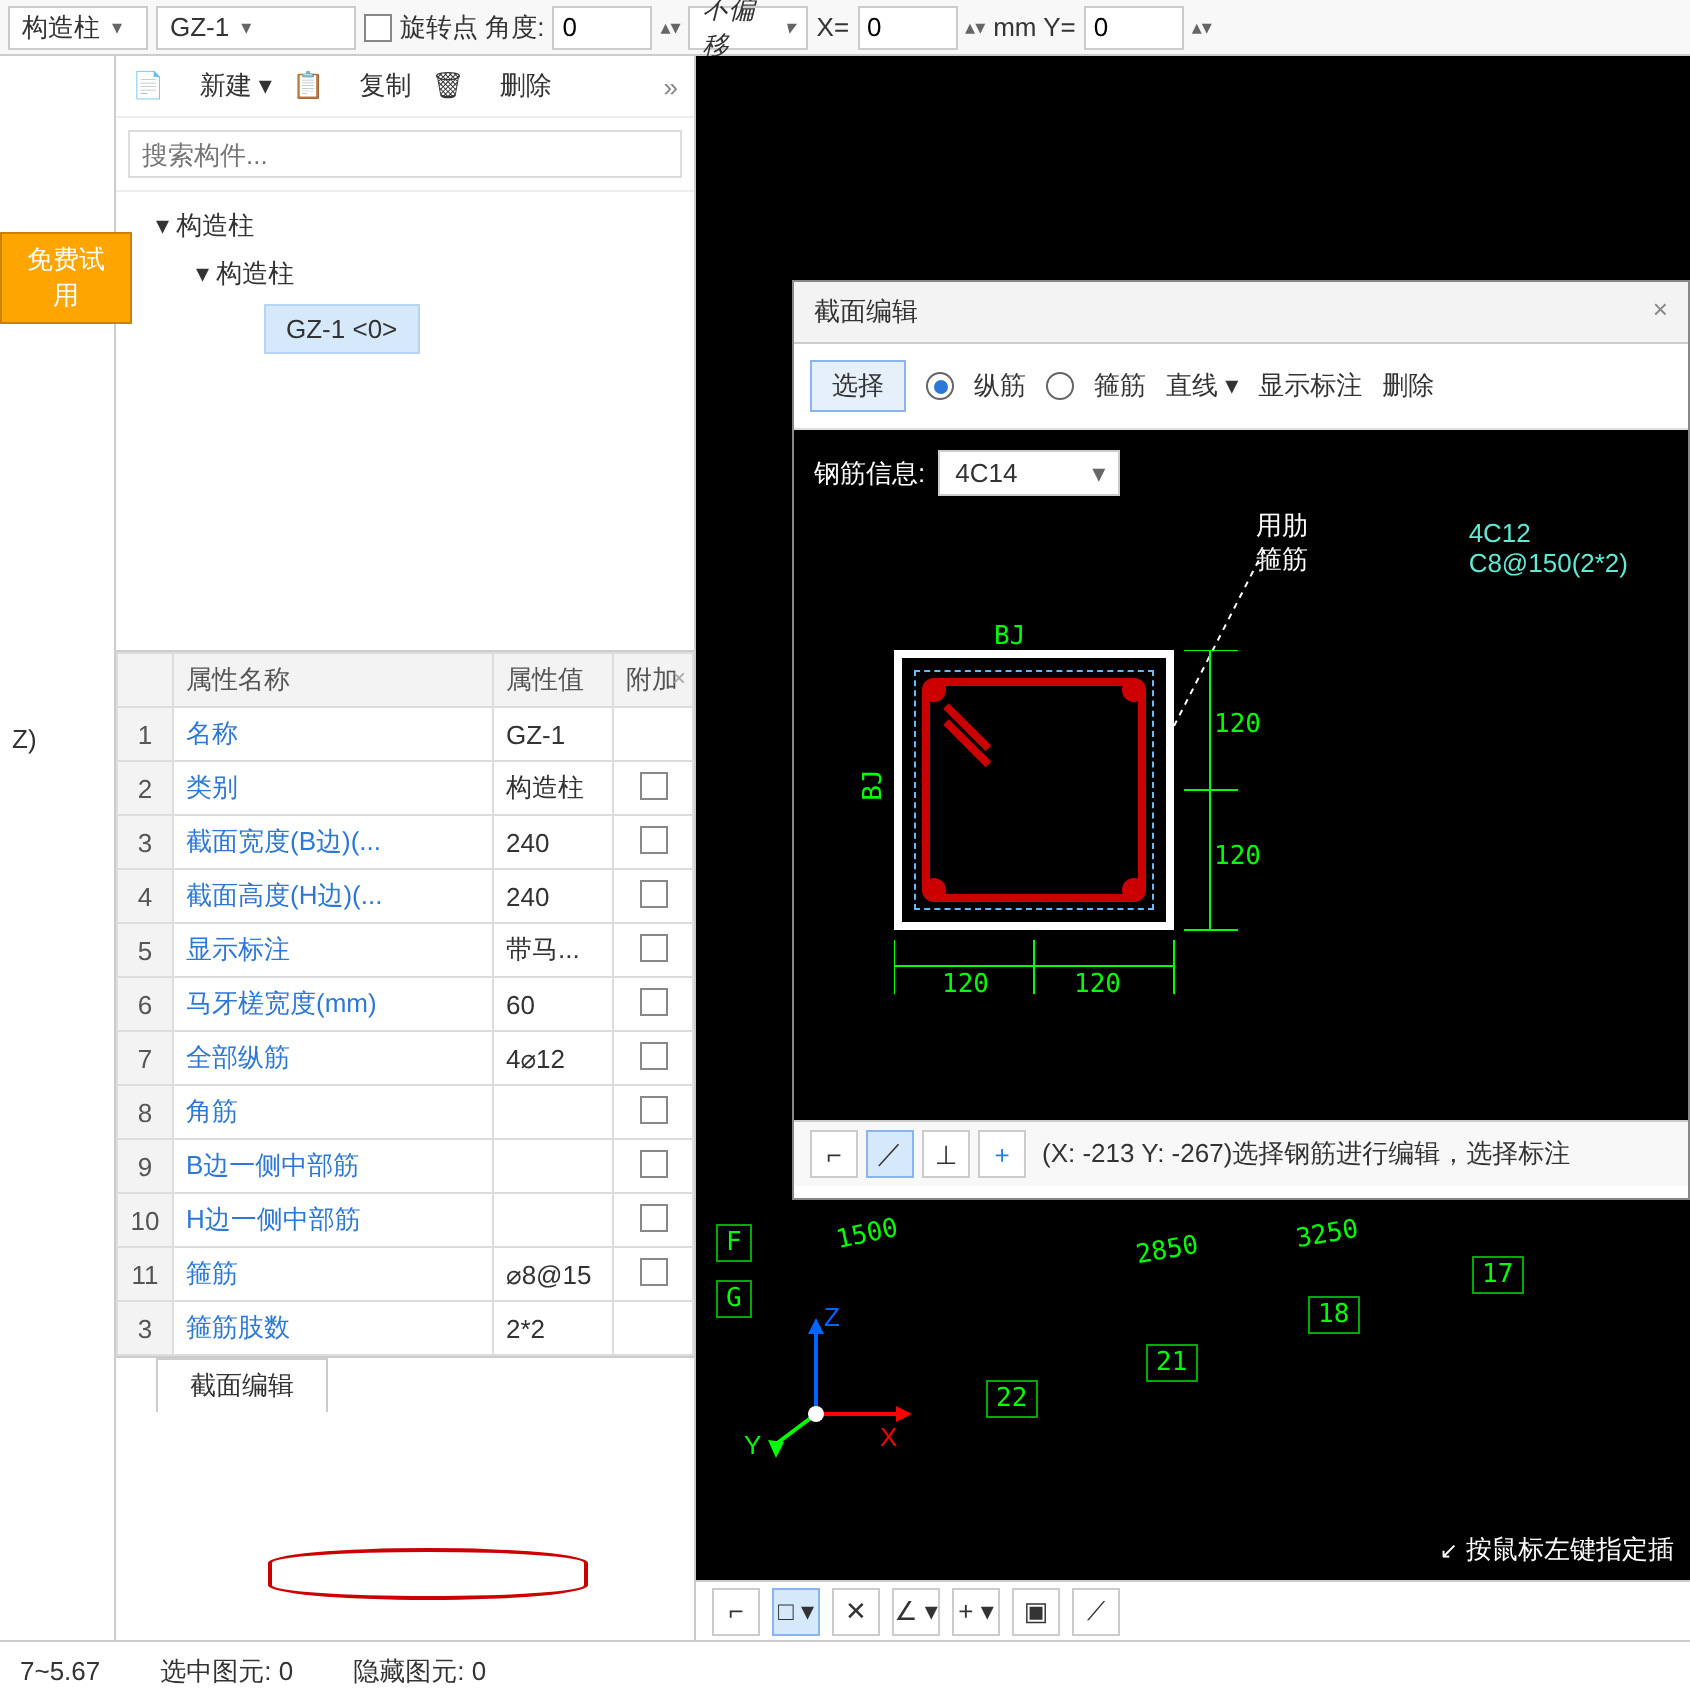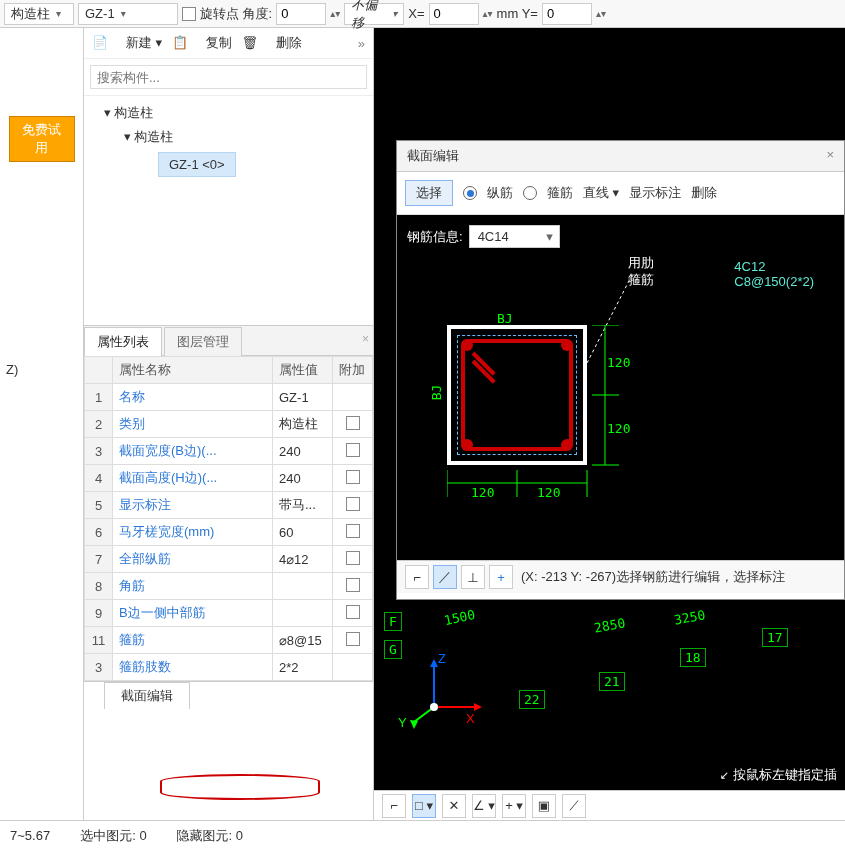--- a/index.html
+++ b/index.html
@@ -3,21 +3,21 @@
 <meta charset="utf-8">
 <style>
 *{box-sizing:border-box;margin:0;padding:0;font-family:"Microsoft YaHei",Arial,sans-serif;font-size:13px;}
 body{width:845px;height:850px;background:#fff;overflow:hidden;color:#333;}
 .toolbar{height:28px;border-bottom:1px solid #ccc;display:flex;align-items:center;padding:0 4px;gap:4px;background:#f8f8f8;}
 .toolbar .sel{border:1px solid #ccc;background:#fff;height:22px;display:flex;align-items:center;padding:0 6px;}
 .sel .arrow{margin-left:6px;color:#666;font-size:10px;}
 .toolbar input[type=text]{border:1px solid #ccc;height:22px;padding:0 4px;width:50px;background:#fff;}
 .chk{width:14px;height:14px;border:1px solid #888;display:inline-block;background:#fff;}
 .main{display:flex;height:792px;}
-.leftcol{width:84px;border-right:1px solid #ccc;display:flex;flex-direction:column;}
+.leftcol{width:58px;border-right:1px solid #ccc;display:flex;flex-direction:column;}
 .trybtn{margin:88px auto 0;background:orange;color:#fff;padding:4px 8px;border:1px solid #d08000;width:66px;text-align:center;}
 .z{margin-top:200px;padding-left:6px;color:#333;}
 .midcol{width:290px;border-right:1px solid #ccc;display:flex;flex-direction:column;}
 .tabs{display:flex;border-bottom:1px solid #ccc;background:#f3f3f3;height:30px;align-items:flex-end;}
 .tab{padding:5px 12px;border:1px solid #ccc;border-bottom:none;background:#f3f3f3;margin-right:2px;color:#666;position:relative;top:1px;}
 .tab.active{background:#fff;color:#222;}
 .tbx{position:absolute;right:4px;top:6px;color:#aaa;font-size:12px;}
 .midtools{display:flex;gap:10px;padding:6px 8px;border-bottom:1px solid #eee;align-items:center;}
 .midtools span.lbl{margin-left:14px;}
 .search{padding:6px;border-bottom:1px solid #eee;}
@@ -108,24 +108,20 @@
     </div>
     <div class="search"><input placeholder="搜索构件..." style=""></div>
     <div class="tree">
       <div class="n1">▾ <span>构造柱</span></div>
       <div class="n2">▾ <span>构造柱</span></div>
       <div class="n3">GZ-1  &lt;0&gt;</div>
     </div>
 
     <div class="proppanel" style="position:relative;margin-top:140px;">
       <div class="tbx">×</div>
-      <div class="tabs">
-        <div class="tab active">属性列表</div>
-        <div class="tab">图层管理</div>
-      </div>
       <table class="propgrid">
         <tbody>
             <tr>
               <th class="num"></th>
               <th>属性名称</th>
               <th style="width:60px;">属性值</th>
               <th style="width:40px;">附加</th>
             </tr>
         </tbody>
           <tbody id="proprows">
@@ -173,20 +169,26 @@
             </tr>
             <tr>
               <td class="num">8</td>
               <td class="link">角筋</td>
               <td></td>
               <td class="chkcell"><span class="chk"></span></td>
             </tr>
             <tr>
               <td class="num">9</td>
               <td class="link">B边一侧中部筋</td>
+              <td></td>
+              <td class="chkcell"><span class="chk"></span></td>
+            </tr>
+            <tr>
+              <td class="num">10</td>
+              <td class="link">H边一侧中部筋</td>
               <td></td>
               <td class="chkcell"><span class="chk"></span></td>
             </tr>
             <tr>
               <td class="num">11</td>
               <td class="link">箍筋</td>
               <td>⌀8@15</td>
               <td class="chkcell"><span class="chk"></span></td>
             </tr>
             <tr>

